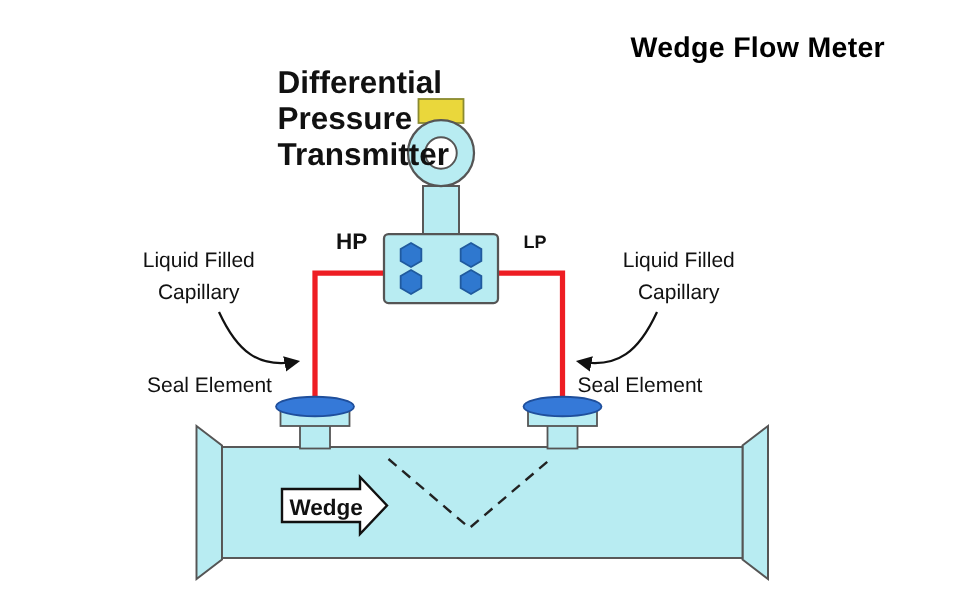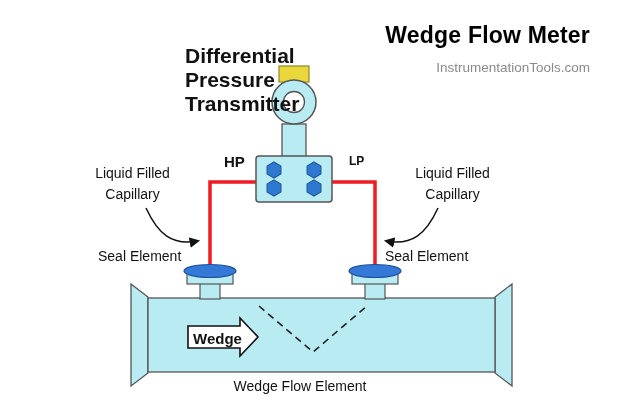--- a/index.html
+++ b/index.html
@@ -14,21 +14,21 @@
     position:absolute;
     color:#111111;
     font-size:14px;
     white-space:pre-line;
     line-height:21px;
   }
   .label.bold { font-weight:bold;text-align:right; }
   .title {
     position:absolute;
     top:22px; right:51px;
-    font-size:23px;
+    font-size:19px;
     font-weight:bold;
     color:#000000;
     letter-spacing:0.2px;
   }
   .watermark {
     position:absolute;
     top:60px; right:51px;
     font-size:13.5px;
     color:#8a8a8a;
   }
@@ -101,33 +101,31 @@
         <polygon points="314,162 320.9,166 320.9,174 314,178 307.1,174 307.1,166" fill="#2f78cf"></polygon>
         <polygon points="314,180 320.9,184 320.9,192 314,196 307.1,192 307.1,184" fill="#2f78cf"></polygon>
       </g>
     </g>
 
     <path d="M146,208 C158,234 172,246 198,241" fill="none" stroke="#111111" stroke-width="1.5" marker-end="url(#arrowhead)"></path>
     <path d="M438,208 C426,234 412,246 386,241" fill="none" stroke="#111111" stroke-width="1.5" marker-end="url(#arrowhead)"></path>
   </svg>
 
   <div class="title">Wedge Flow Meter</div>
-  <div class="watermark">InstrumentationTools.com</div>
 
   <div class="label transmitter-label">Differential
 Pressure
 Transmitter</div>
 
   <div class="label bold hp-label">HP</div>
   <div class="label bold lp-label">LP</div>
 
   <div class="label cap-left">Liquid Filled
 Capillary</div>
   <div class="label cap-right">Liquid Filled
 Capillary</div>
 
   <div class="label seal-left">Seal Element</div>
   <div class="label seal-right">Seal Element</div>
 
   <div class="label bold flow-label">Wedge</div>
 
-  <div class="label wedge-label">Wedge Flow Element</div>
 </div>
 
 </body></html>

